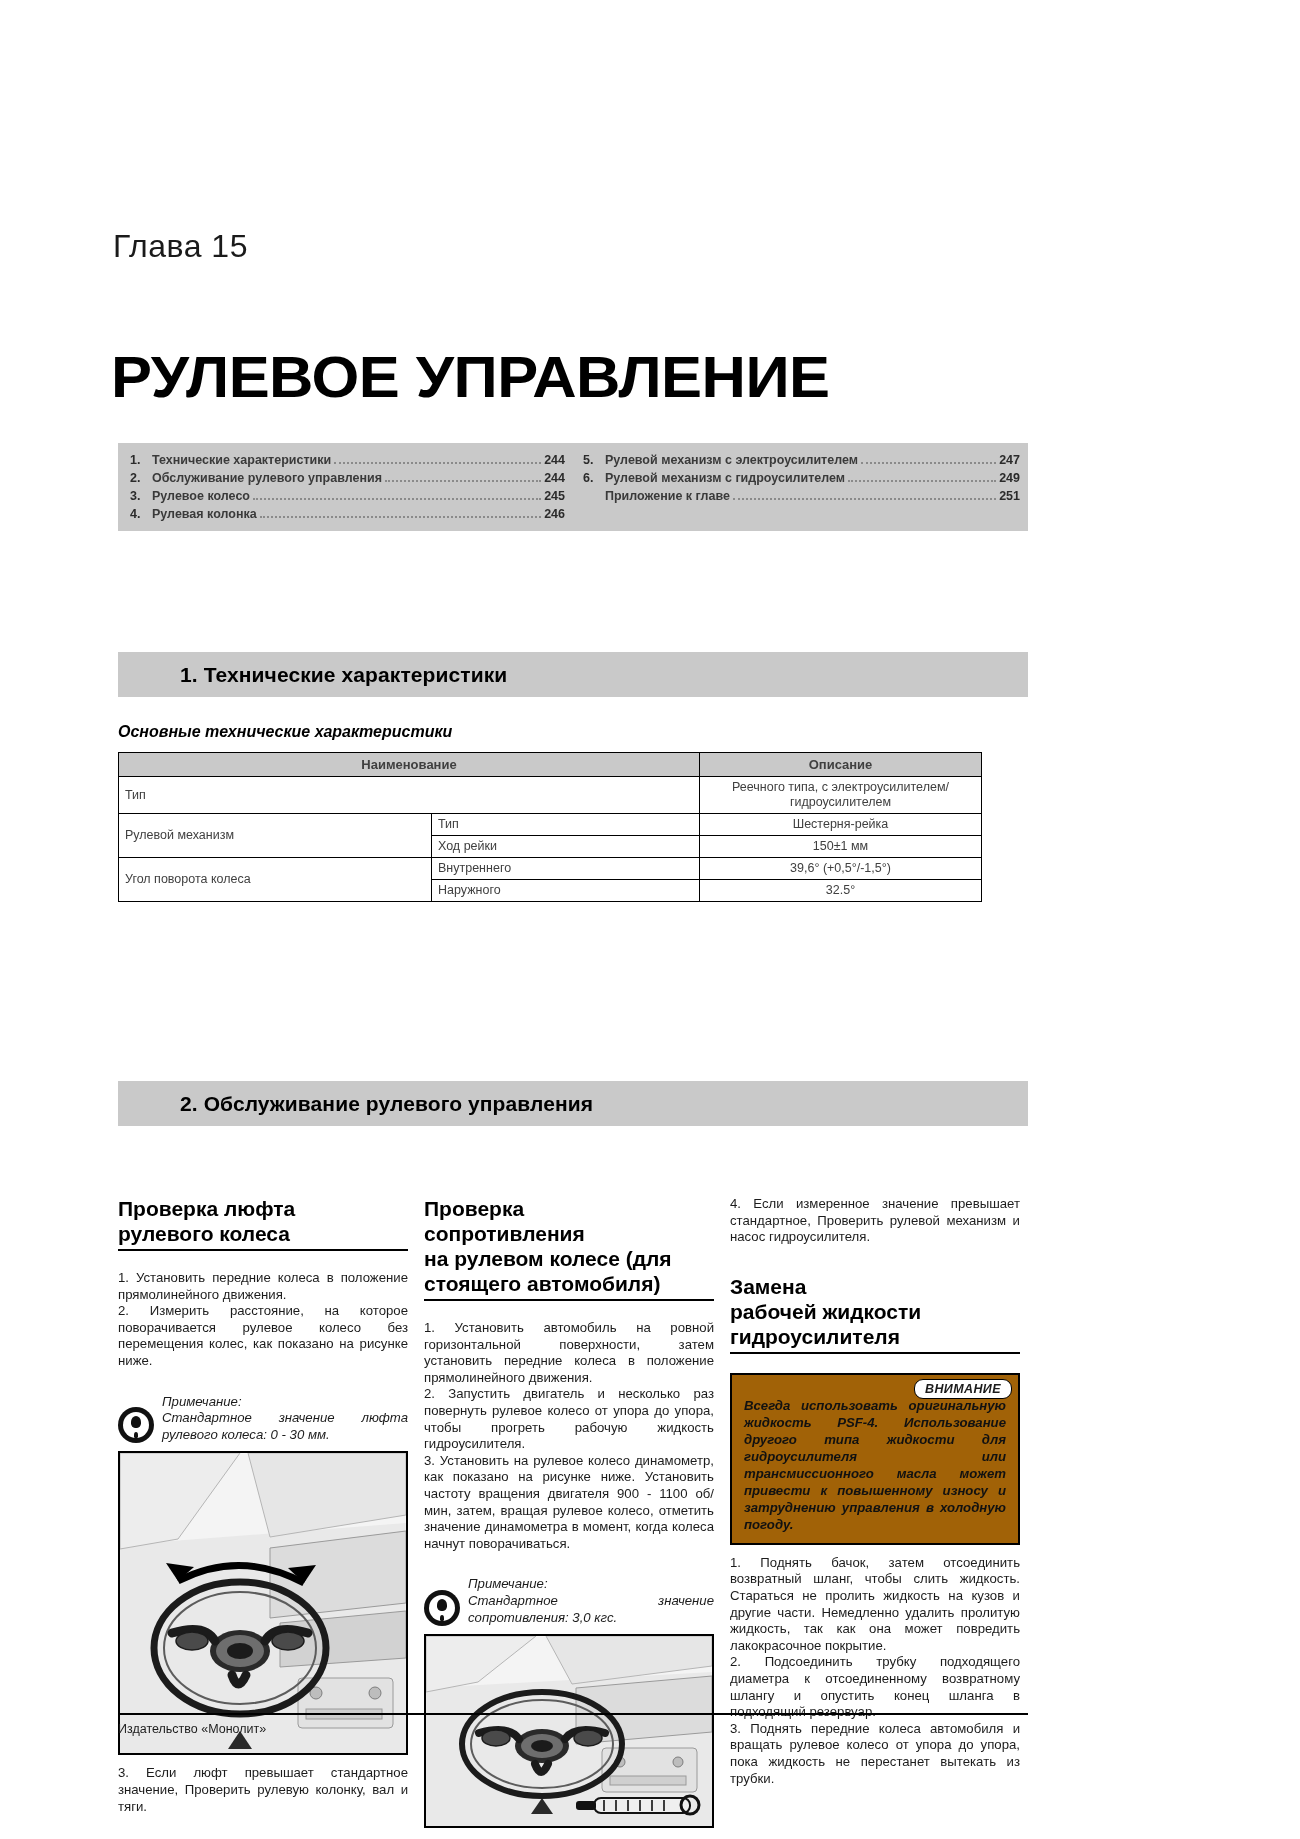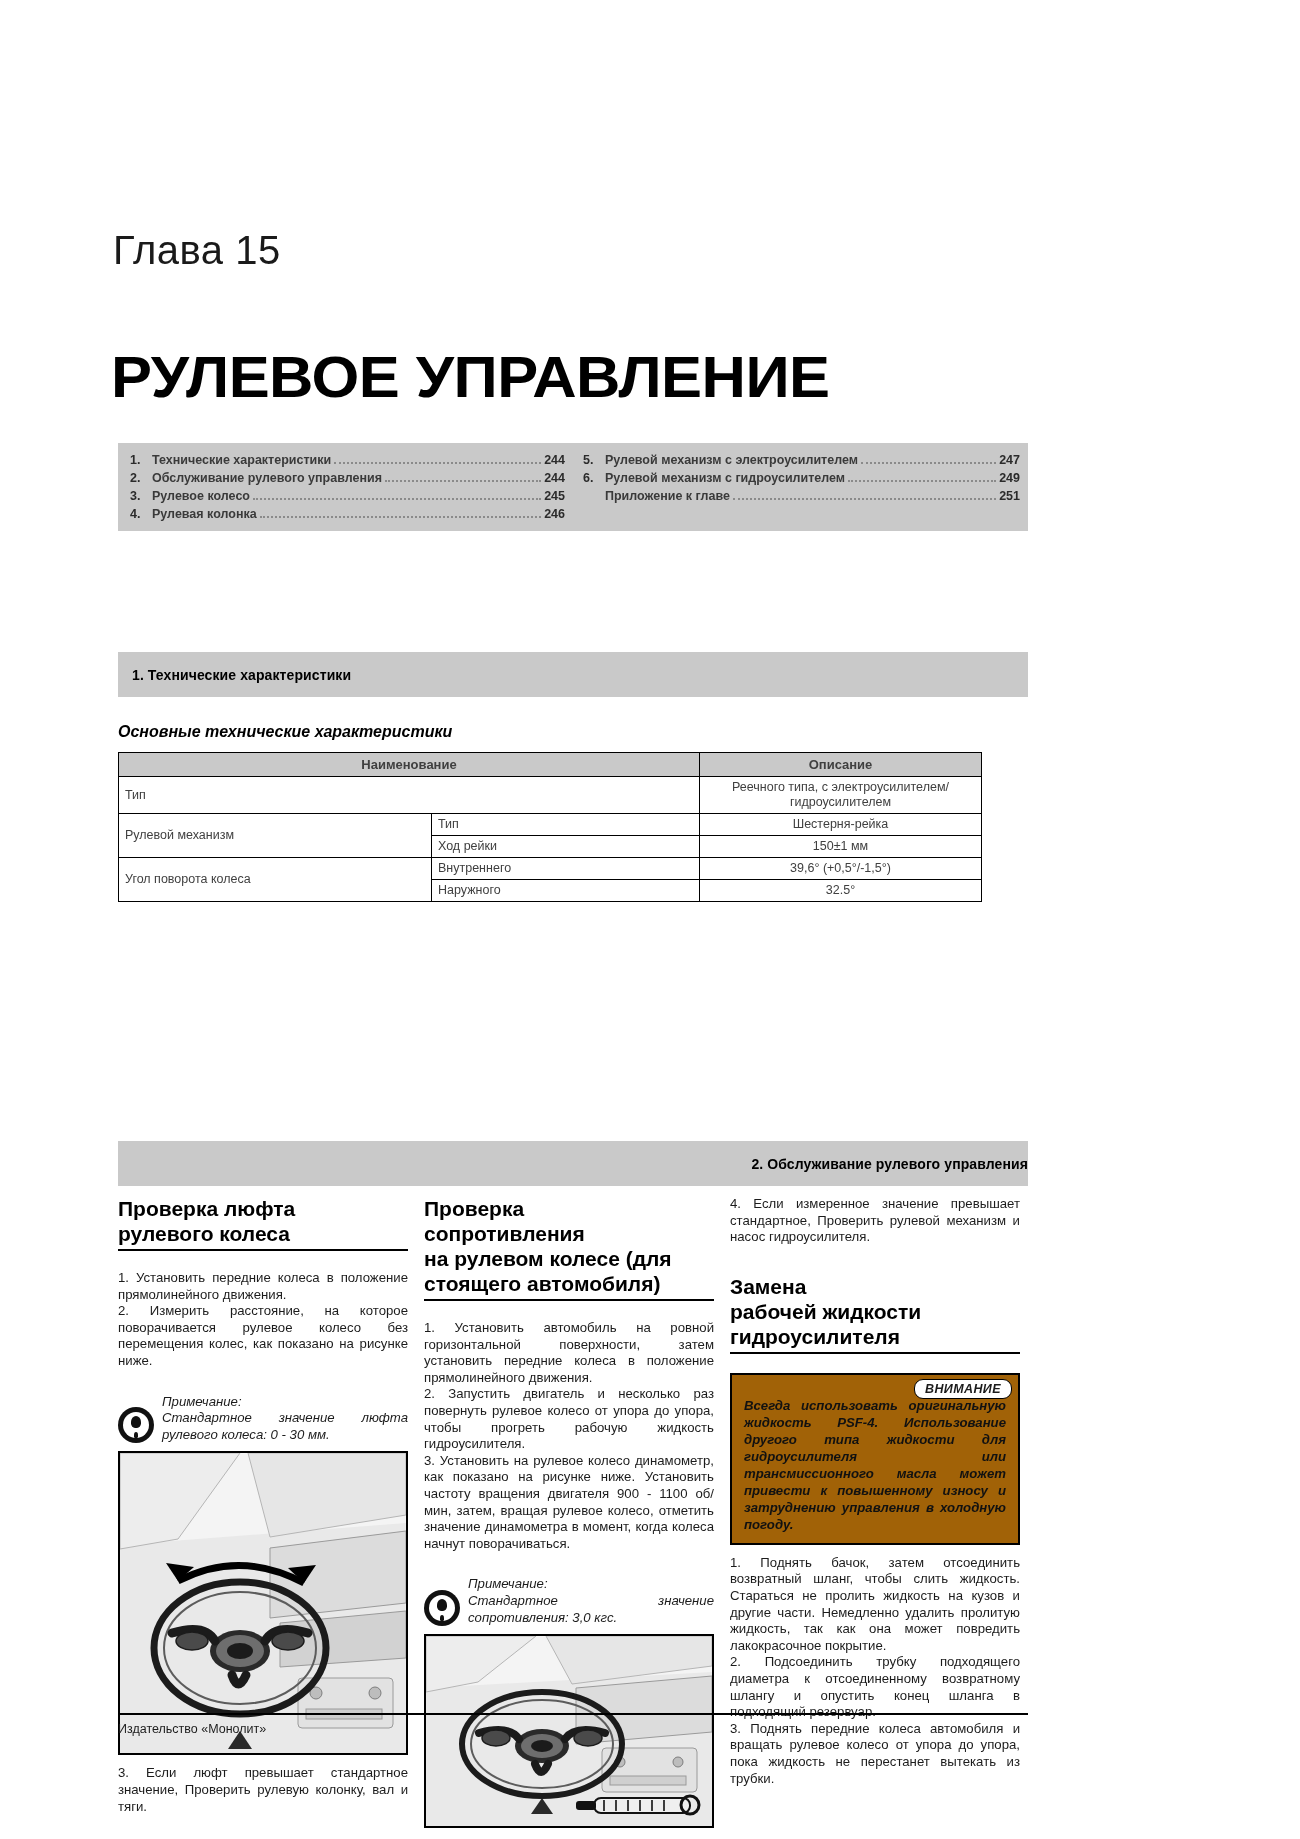--- a/index.html
+++ b/index.html
@@ -19,21 +19,21 @@
     position: absolute;
     left: 0; top: 0;
     width: 1300px;
     height: 1839px;
   }
   
   .chapter-label {
     position: absolute;
     left: 113px;
     top: 228px;
-    font-size: 40px;
+    font-size: 32px;
     letter-spacing: 0.5px;
     font-weight: 400;
     color: #1a1a1a;
   }
   .chapter-title {
     position: absolute;
     left: 111px;
     top: 343px;
     font-size: 58px;
     font-weight: 800;
@@ -91,27 +91,28 @@
     position: absolute;
     left: 118px;
     width: 910px;
     height: 45px;
     background: #c9c9c9;
     display: flex;
     align-items: center;
   }
   .section-bar span {
     padding-left: 14px;
-    font-size: 14px;
+    font-size: 21px;
     font-weight: 700;
     letter-spacing: 0.1px;
     color: #000;
+    margin-left: 48px;
   }
   #sec1 { top: 652px; }
-  #sec2 { top: 1141px; justify-content: flex-end; }
+  #sec2 { top: 1081px; }
   
   .table-caption {
     position: absolute;
     left: 118px;
     top: 723px;
     font-size: 16px;
     font-weight: 700;
     font-style: italic;
     color: #000000;
   }

